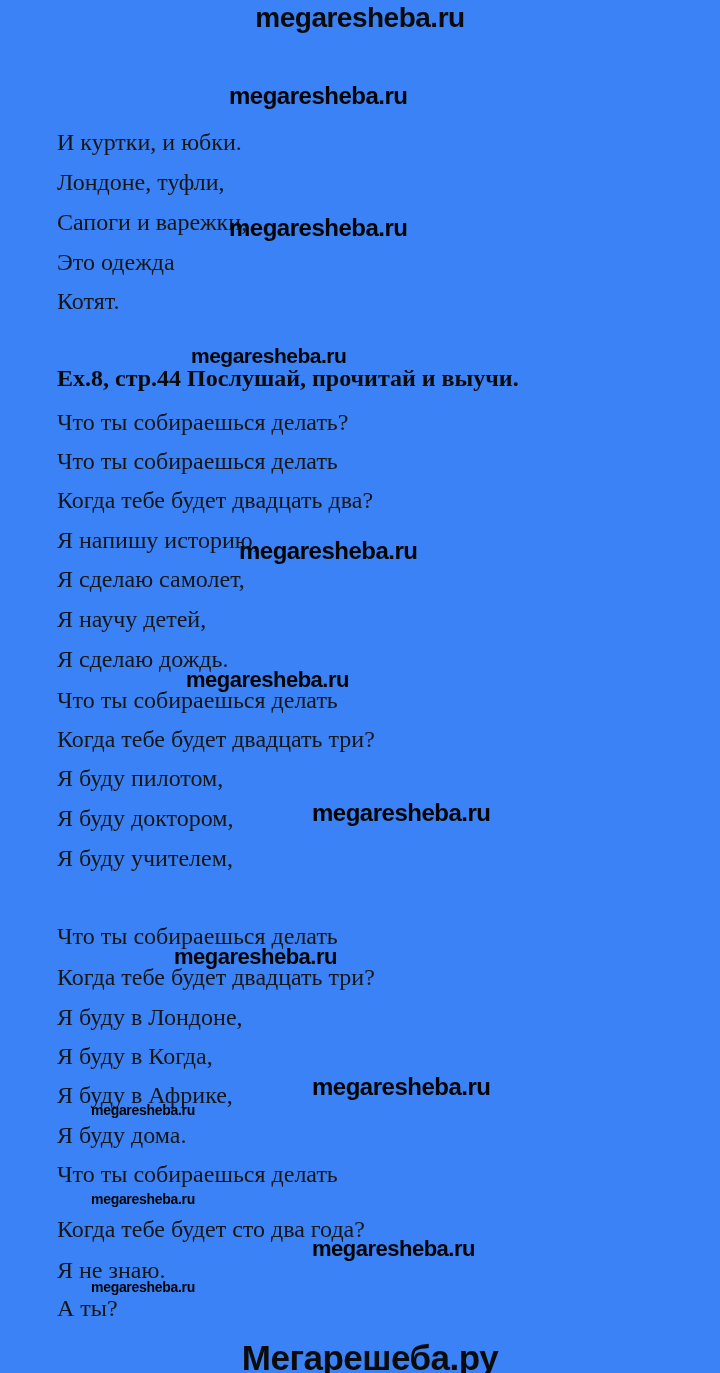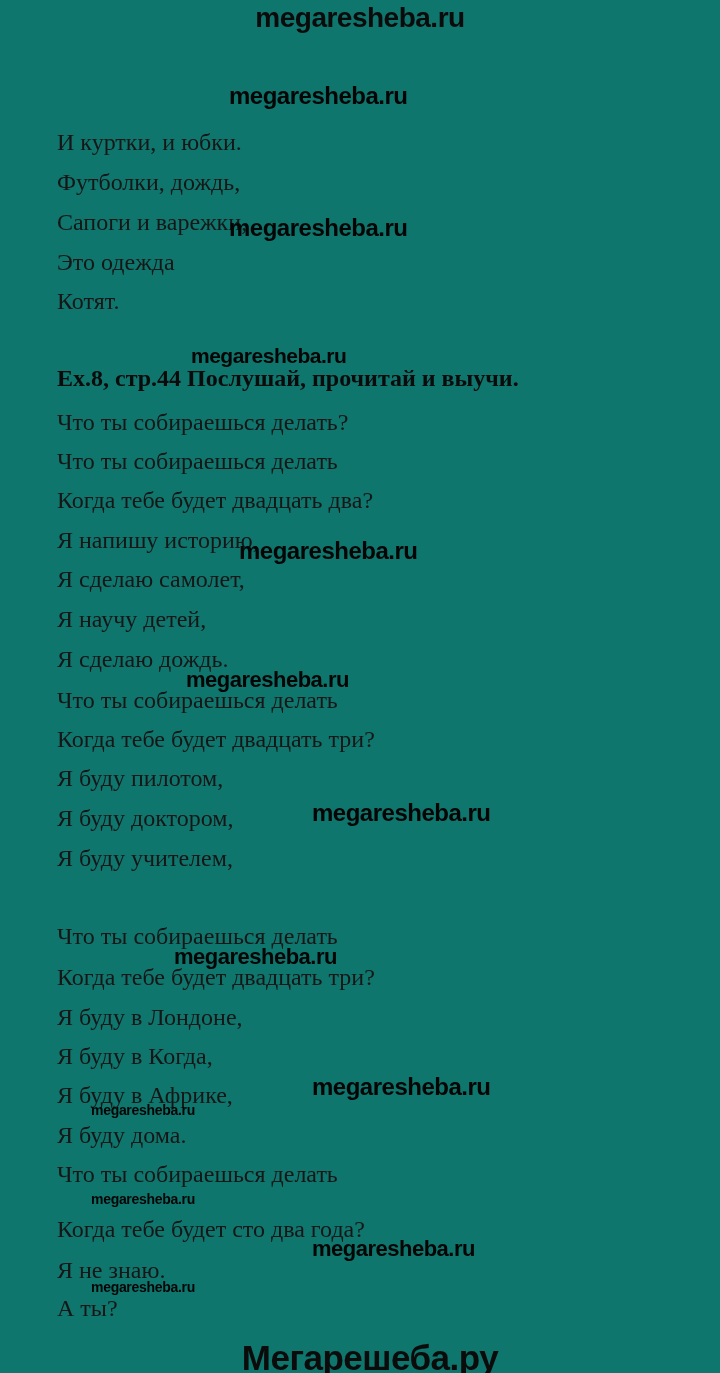--- a/index.html
+++ b/index.html
@@ -1,20 +1,20 @@
 <!DOCTYPE html>
 <html><head>
 <meta charset="utf-8">
 <style>
   html, body { margin: 0; padding: 0; background: #ffffff; }
   .page {
     position: relative;
     width: 720px;
     height: 1373px;
-    background: #0f766e;
+    background: #3b82f6;
     overflow: hidden;
     font-family: "Liberation Serif", serif;
     color: #161616;
   }
   .site-header {
     position: absolute;
     top: 2px; left: 0; right: 0;
     text-align: center;
     font-family: "Liberation Sans", sans-serif;
     font-weight: bold;
@@ -70,21 +70,21 @@
   .wm-sm { font-size: 14px; letter-spacing: -0.3px; }
 </style>
 </head>
 <body>
 
 <div class="page">
 
   <div class="site-header">megaresheba.ru</div>
 
   <div class="line" style="top:130px">И куртки, и юбки.</div>
-  <div class="line" style="top:170px">Футболки, дождь,</div>
+  <div class="line" style="top:170px">Лондоне, туфли,</div>
   <div class="line" style="top:210px">Сапоги и варежки,</div>
   <div class="line" style="top:250px">Это одежда</div>
   <div class="line" style="top:289px">Котят.</div>
 
   <div class="heading" style="top:366px">Ex.8, стр.44 Послушай, прочитай и выучи.</div>
 
   <div class="line" style="top:410px">Что ты собираешься делать?</div>
   <div class="line" style="top:449px">Что ты собираешься делать</div>
   <div class="line" style="top:488px">Когда тебе будет двадцать два?</div>
   <div class="line" style="top:528px">Я напишу историю,</div>

